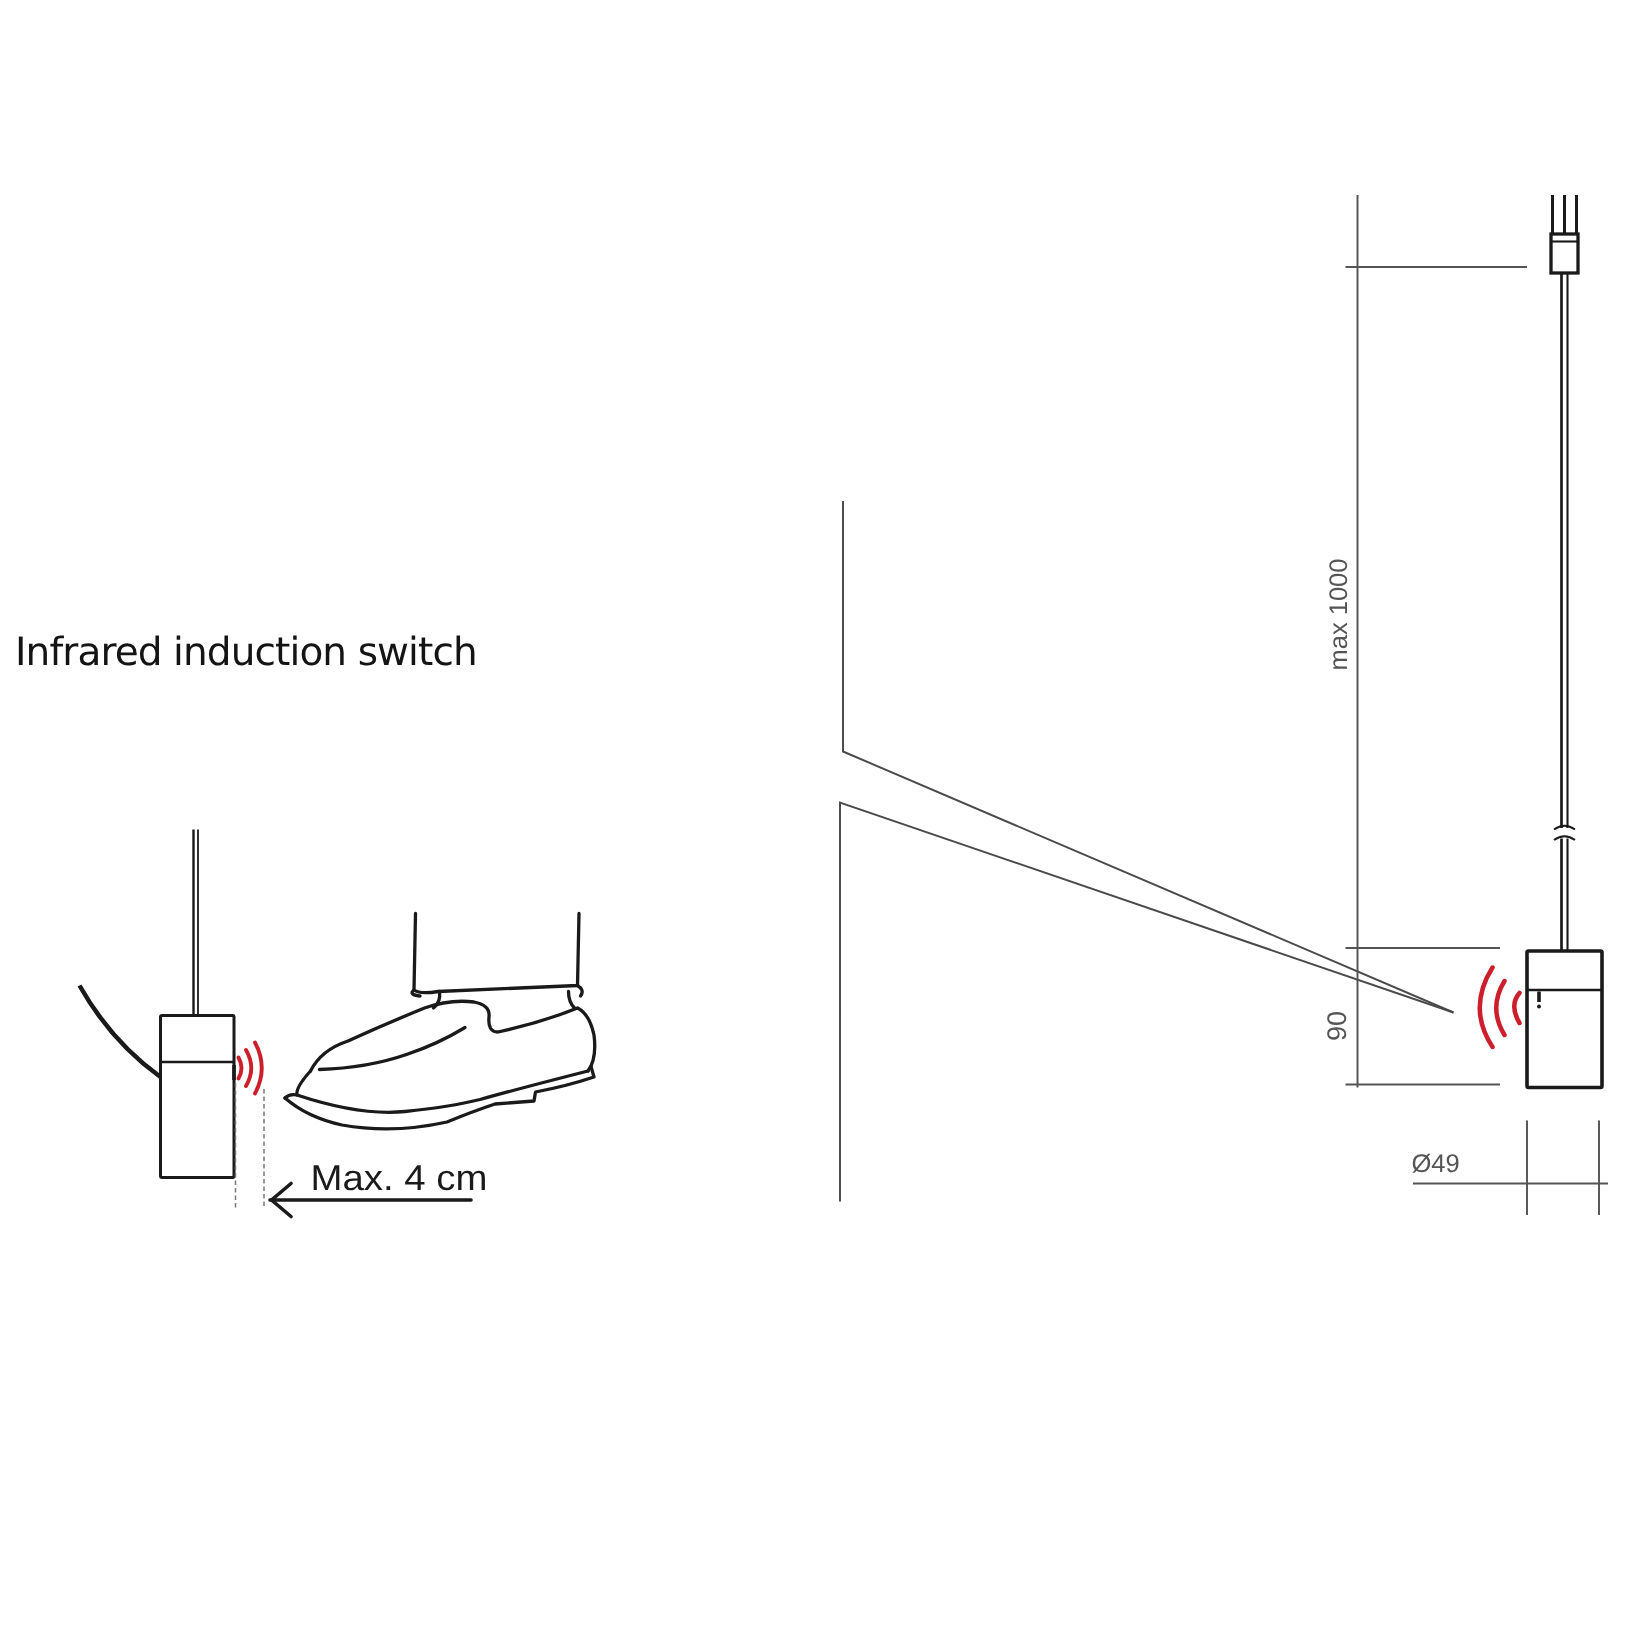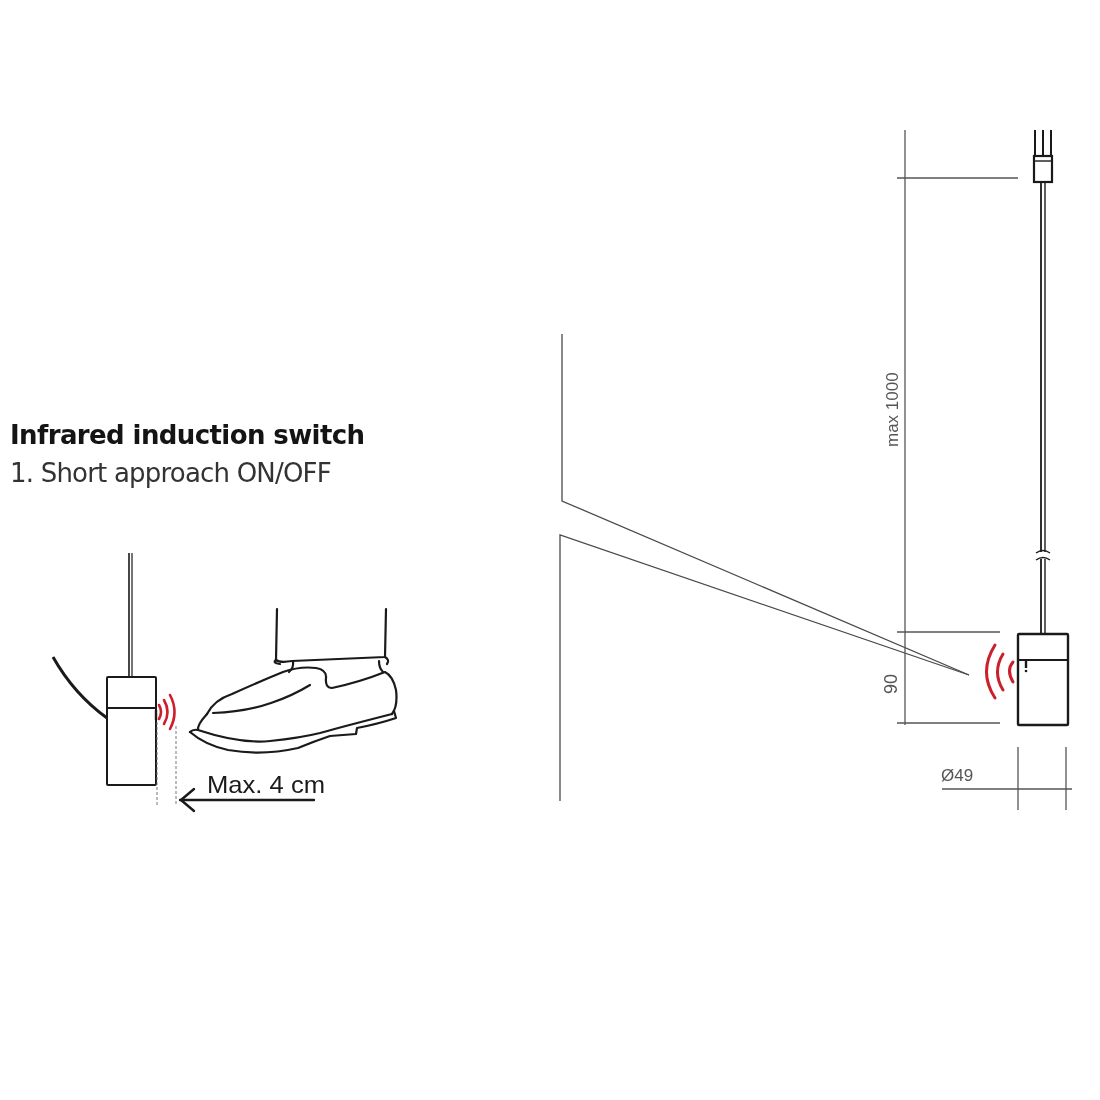--- a/index.html
+++ b/index.html
@@ -22,40 +22,39 @@
     .caption {
       position: absolute;
       left: 10px;
       top: 416px;
       color: #1b1b1b;
       font-family: "DejaVu Sans", sans-serif;
       line-height: 38px;
     }
     .caption .title {
       font-size: 26px;
-      font-weight: bold;
+      font-weight: normal;
       letter-spacing: -0.6px;
       color: #141414;
     }
     .caption .line {
       font-size: 26px;
       font-weight: normal;
       letter-spacing: -0.8px;
       color: #333333;
     }
     svg text {
       font-family: "Liberation Sans", sans-serif;
     }
   </style>
 </head>
 <body>
 
 <div class="caption">
   <div class="title">Infrared induction switch</div>
-  <div class="line">1. Short approach ON/OFF</div>
 </div>
 
 <svg class="canvas" width="1100" height="1100" viewBox="0 0 1100 1100">
 
   <g>
 
     <g>
       <line x1="129" y1="553" x2="129" y2="678" stroke="#1a1a1a" stroke-width="1.6"></line>
       <line x1="132" y1="553" x2="132" y2="678" stroke="#1a1a1a" stroke-width="1.2"></line>
     </g>

